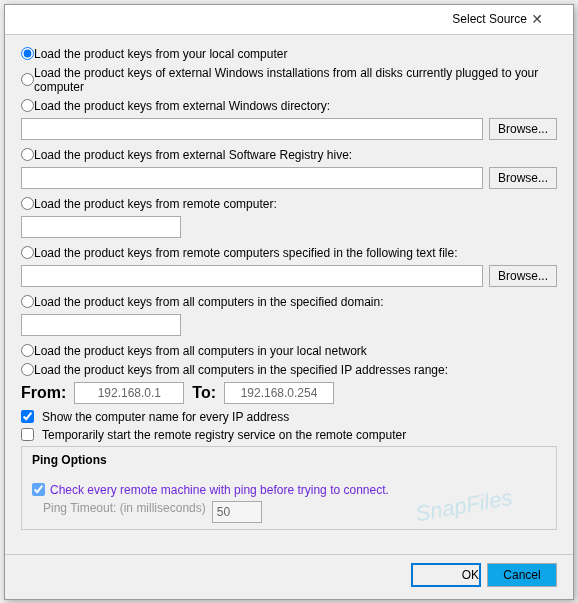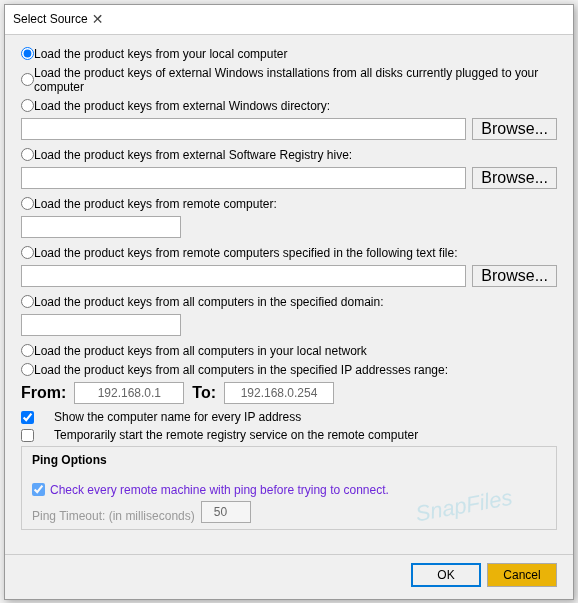--- a/index.html
+++ b/index.html
@@ -15,24 +15,24 @@
     }
     .dialog {
       width: 570px;
       background: #f0f0f0;
       border: 1px solid #999;
       box-shadow: 2px 2px 8px rgba(0,0,0,0.3);
     }
     .title-bar {
       background: #fff;
       border-bottom: 1px solid #ccc;
-      padding: 6px 8px;
-      display: flex;
-      align-items: center;
-      justify-content: flex-start;
+      padding: 6px 26px;
+      display: flex;
+      align-items: center;
+      justify-content: flex-end;
       height: 30px;
     }
     .title-text {
       font-size: 12px;
       font-weight: normal;
       color: #000;
     }
     .close-btn {
       width: 20px;
       height: 20px;
@@ -82,21 +82,21 @@
       flex: 1;
     }
     .input-medium {
       width: 160px;
     }
     .browse-btn {
       height: 22px;
       min-width: 60px;
       border: 1px solid #aaa;
       background: #f0f0f0;
-      font-size: 16px;
+      font-size: 12px;
       cursor: pointer;
       padding: 0 8px;
     }
     .select-with-browse {
       display: flex;
       align-items: center;
       gap: 6px;
       margin-bottom: 8px;
     }
     .combo-select {
@@ -139,23 +139,23 @@
       height: 22px;
       border: 1px solid #aaa;
       background: #fff;
       padding: 0 4px;
       font-size: 12px;
       color: #666;
       text-align: center;
     }
     .checkbox-row {
       display: flex;
-      align-items: flex-end;
+      align-items: flex-start;
       margin-bottom: 4px;
-      gap: 20px;
+      gap: 8px;
     }
     .checkbox-row label {
       font-size: 12px;
       cursor: pointer;
     }
     .ping-group {
       border: 1px solid #ccc;
       padding: 6px 10px;
       margin-bottom: 10px;
     }
@@ -165,58 +165,60 @@
       margin-bottom: 16px;
     }
     .ping-option-row {
       display: flex;
       align-items: center;
       gap: 5px;
       margin-bottom: 4px;
     }
     .ping-timeout-row {
       display: flex;
-      align-items: flex-end;
+      align-items: flex-start;
       gap: 6px;
       margin-top: 4px;
+      margin-left: 11px;
     }
     .ping-timeout-row label {
       font-size: 12px;
       color: #999;
     }
     .ping-timeout-row input {
       width: 50px;
       height: 22px;
       border: 1px solid #aaa;
       background: #f5f5f5;
-      padding: 0 12px;
+      padding: 0 4px;
       font-size: 12px;
       color: #666;
     }
     .button-bar {
       display: flex;
       justify-content: flex-end;
       gap: 6px;
       padding: 8px 16px 12px;
       border-top: 1px solid #ccc;
       margin-top: 4px;
     }
     .ok-btn {
       width: 70px;
       height: 24px;
       border: 2px solid #0078d7;
       background: #f0f0f0;
       font-size: 12px;
       cursor: pointer;
+      text-align: right;
     }
     .cancel-btn {
       width: 70px;
       height: 24px;
       border: 1px solid #aaa;
-      background: #eab308;
+      background: #0ea5e9;
       font-size: 12px;
       cursor: pointer;
     }
     .dialog-body {
       position: relative;
     }
   </style>
 </head>
 <body>
 

